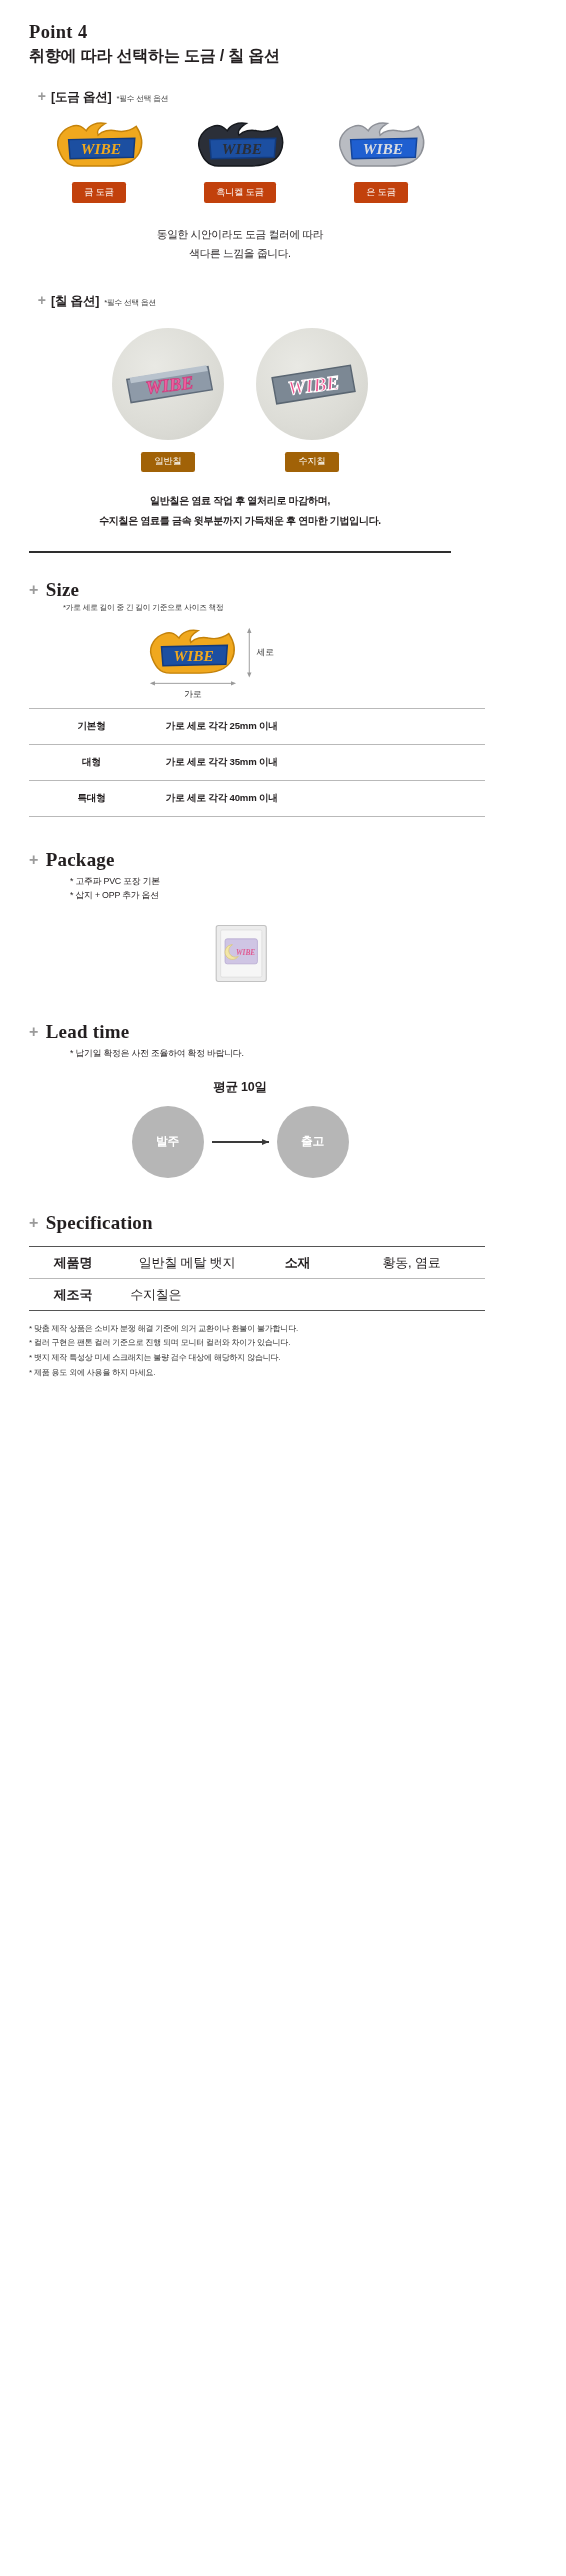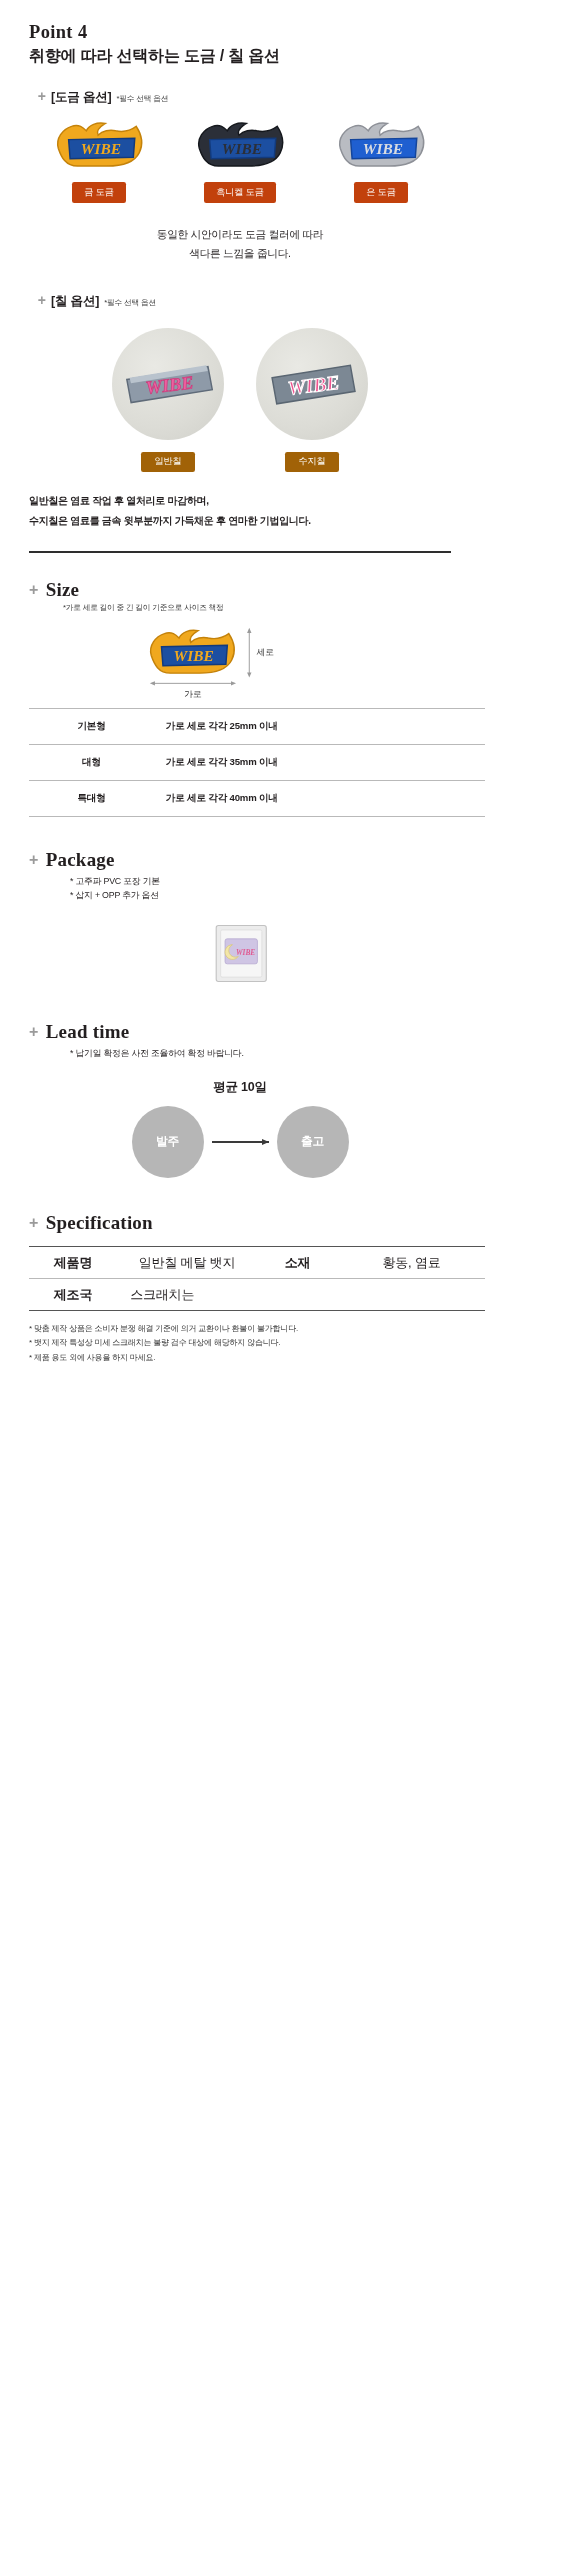--- a/index.html
+++ b/index.html
@@ -99,21 +99,21 @@
     margin-top: 11.8px;
     background: #a16207;
     color: #fff;
     font-size: 9.2px;
     padding: 3.7px 14px;
     border-radius: 2.2px;
     letter-spacing: -0.2px;
   }
 
   .explain {
-    text-align: left;
+    text-align: center;
     font-size: 10px;
     font-weight: bold;
     line-height: 1.95;
     margin: 19px 0 0 0;
     letter-spacing: -0.3px;
   }
 
   .thick-rule {
     border: 0;
     border-top: 2.2px solid #2e2e2e;
@@ -401,28 +401,29 @@
     <table class="spec2">
       <tbody>
           <tr>
         <td class="k">제품명</td>
         <td class="v">일반칠 메탈 뱃지</td>
         <td class="k2">소재</td>
         <td class="v2">황동, 염료</td>
       </tr>
       <tr>
         <td class="k">제조국</td>
-        <td class="v" style="text-align:left; padding-left:13.2px;">스크래치는</td>
+        <td class="v" style="text-align:left; padding-left:13.2px;">수지칠은</td>
         <td class="k2"></td>
         <td class="v2"></td>
       </tr>
     </tbody>
       </table>
 
     <div class="footnotes">
       <div>* 맞춤 제작 상품은 소비자 분쟁 해결 기준에 의거 교환이나 환불이 불가합니다.</div>
+      <div>* 컬러 구현은 팬톤 컬러 기준으로 진행 되며 모니터 컬러와 차이가 있습니다.</div>
       <div>* 뱃지 제작 특성상 미세 스크래치는 불량 검수 대상에 해당하지 않습니다.</div>
       <div>* 제품 용도 외에 사용을 하지 마세요.</div>
     </div>
 
   </div>
 </div>
 
 
 </body></html>

